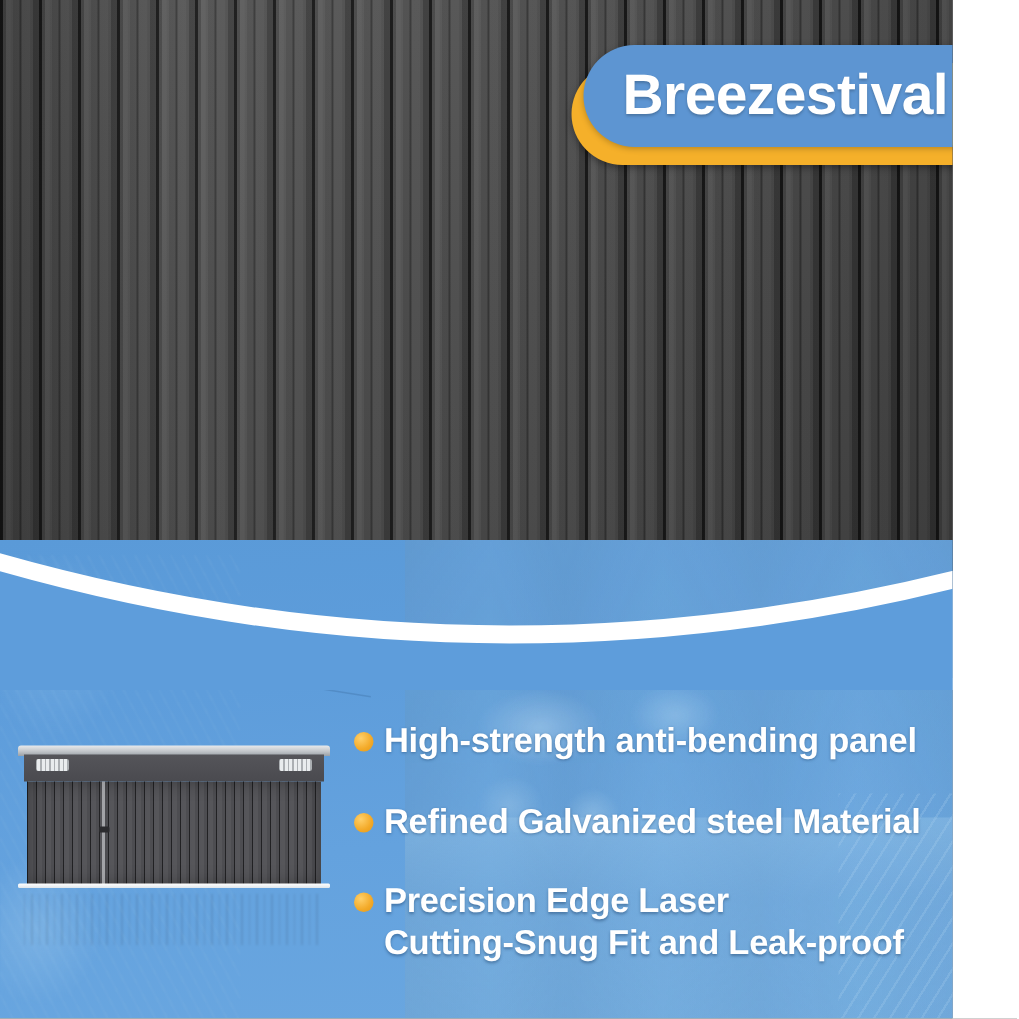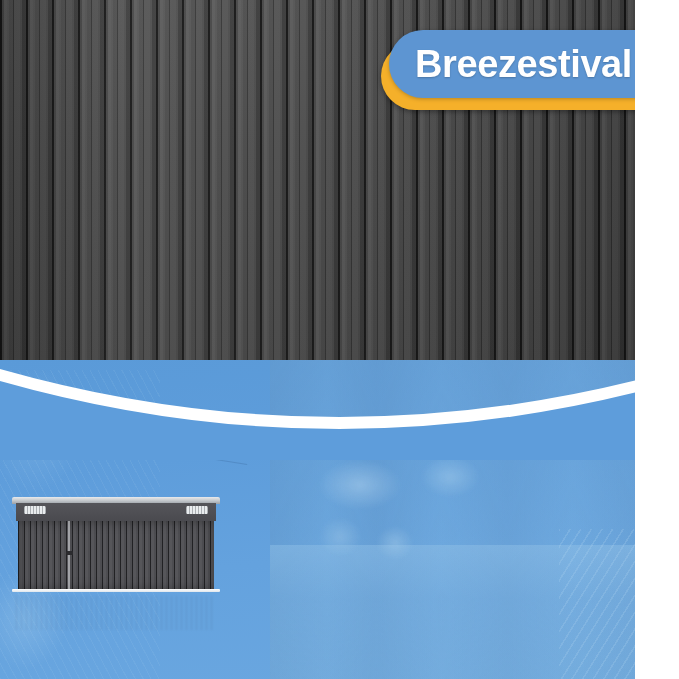--- a/index.html
+++ b/index.html
@@ -331,14 +331,29 @@
     <div class="shed-fascia"></div>
     <div class="vent vent-left"></div>
     <div class="vent vent-right"></div>
     <div class="shed-body"></div>
     <div class="shed-door-split"></div>
     <div class="shed-handle"></div>
     <div class="shed-base"></div>
   </div>
   <div class="shed-reflection"></div>
 
+  <div class="bullets">
+    <div class="bullet-row">
+      <span class="bullet-dot"></span>
+      <span class="bullet-text">High-strength anti-bending panel</span>
+    </div>
+    <div class="bullet-row">
+      <span class="bullet-dot"></span>
+      <span class="bullet-text">Refined Galvanized steel Material</span>
+    </div>
+    <div class="bullet-row">
+      <span class="bullet-dot"></span>
+      <span class="bullet-text">Precision Edge Laser
+Cutting-Snug Fit and Leak-proof</span>
+    </div>
+  </div>
 
 </div>
 
 </body></html>

